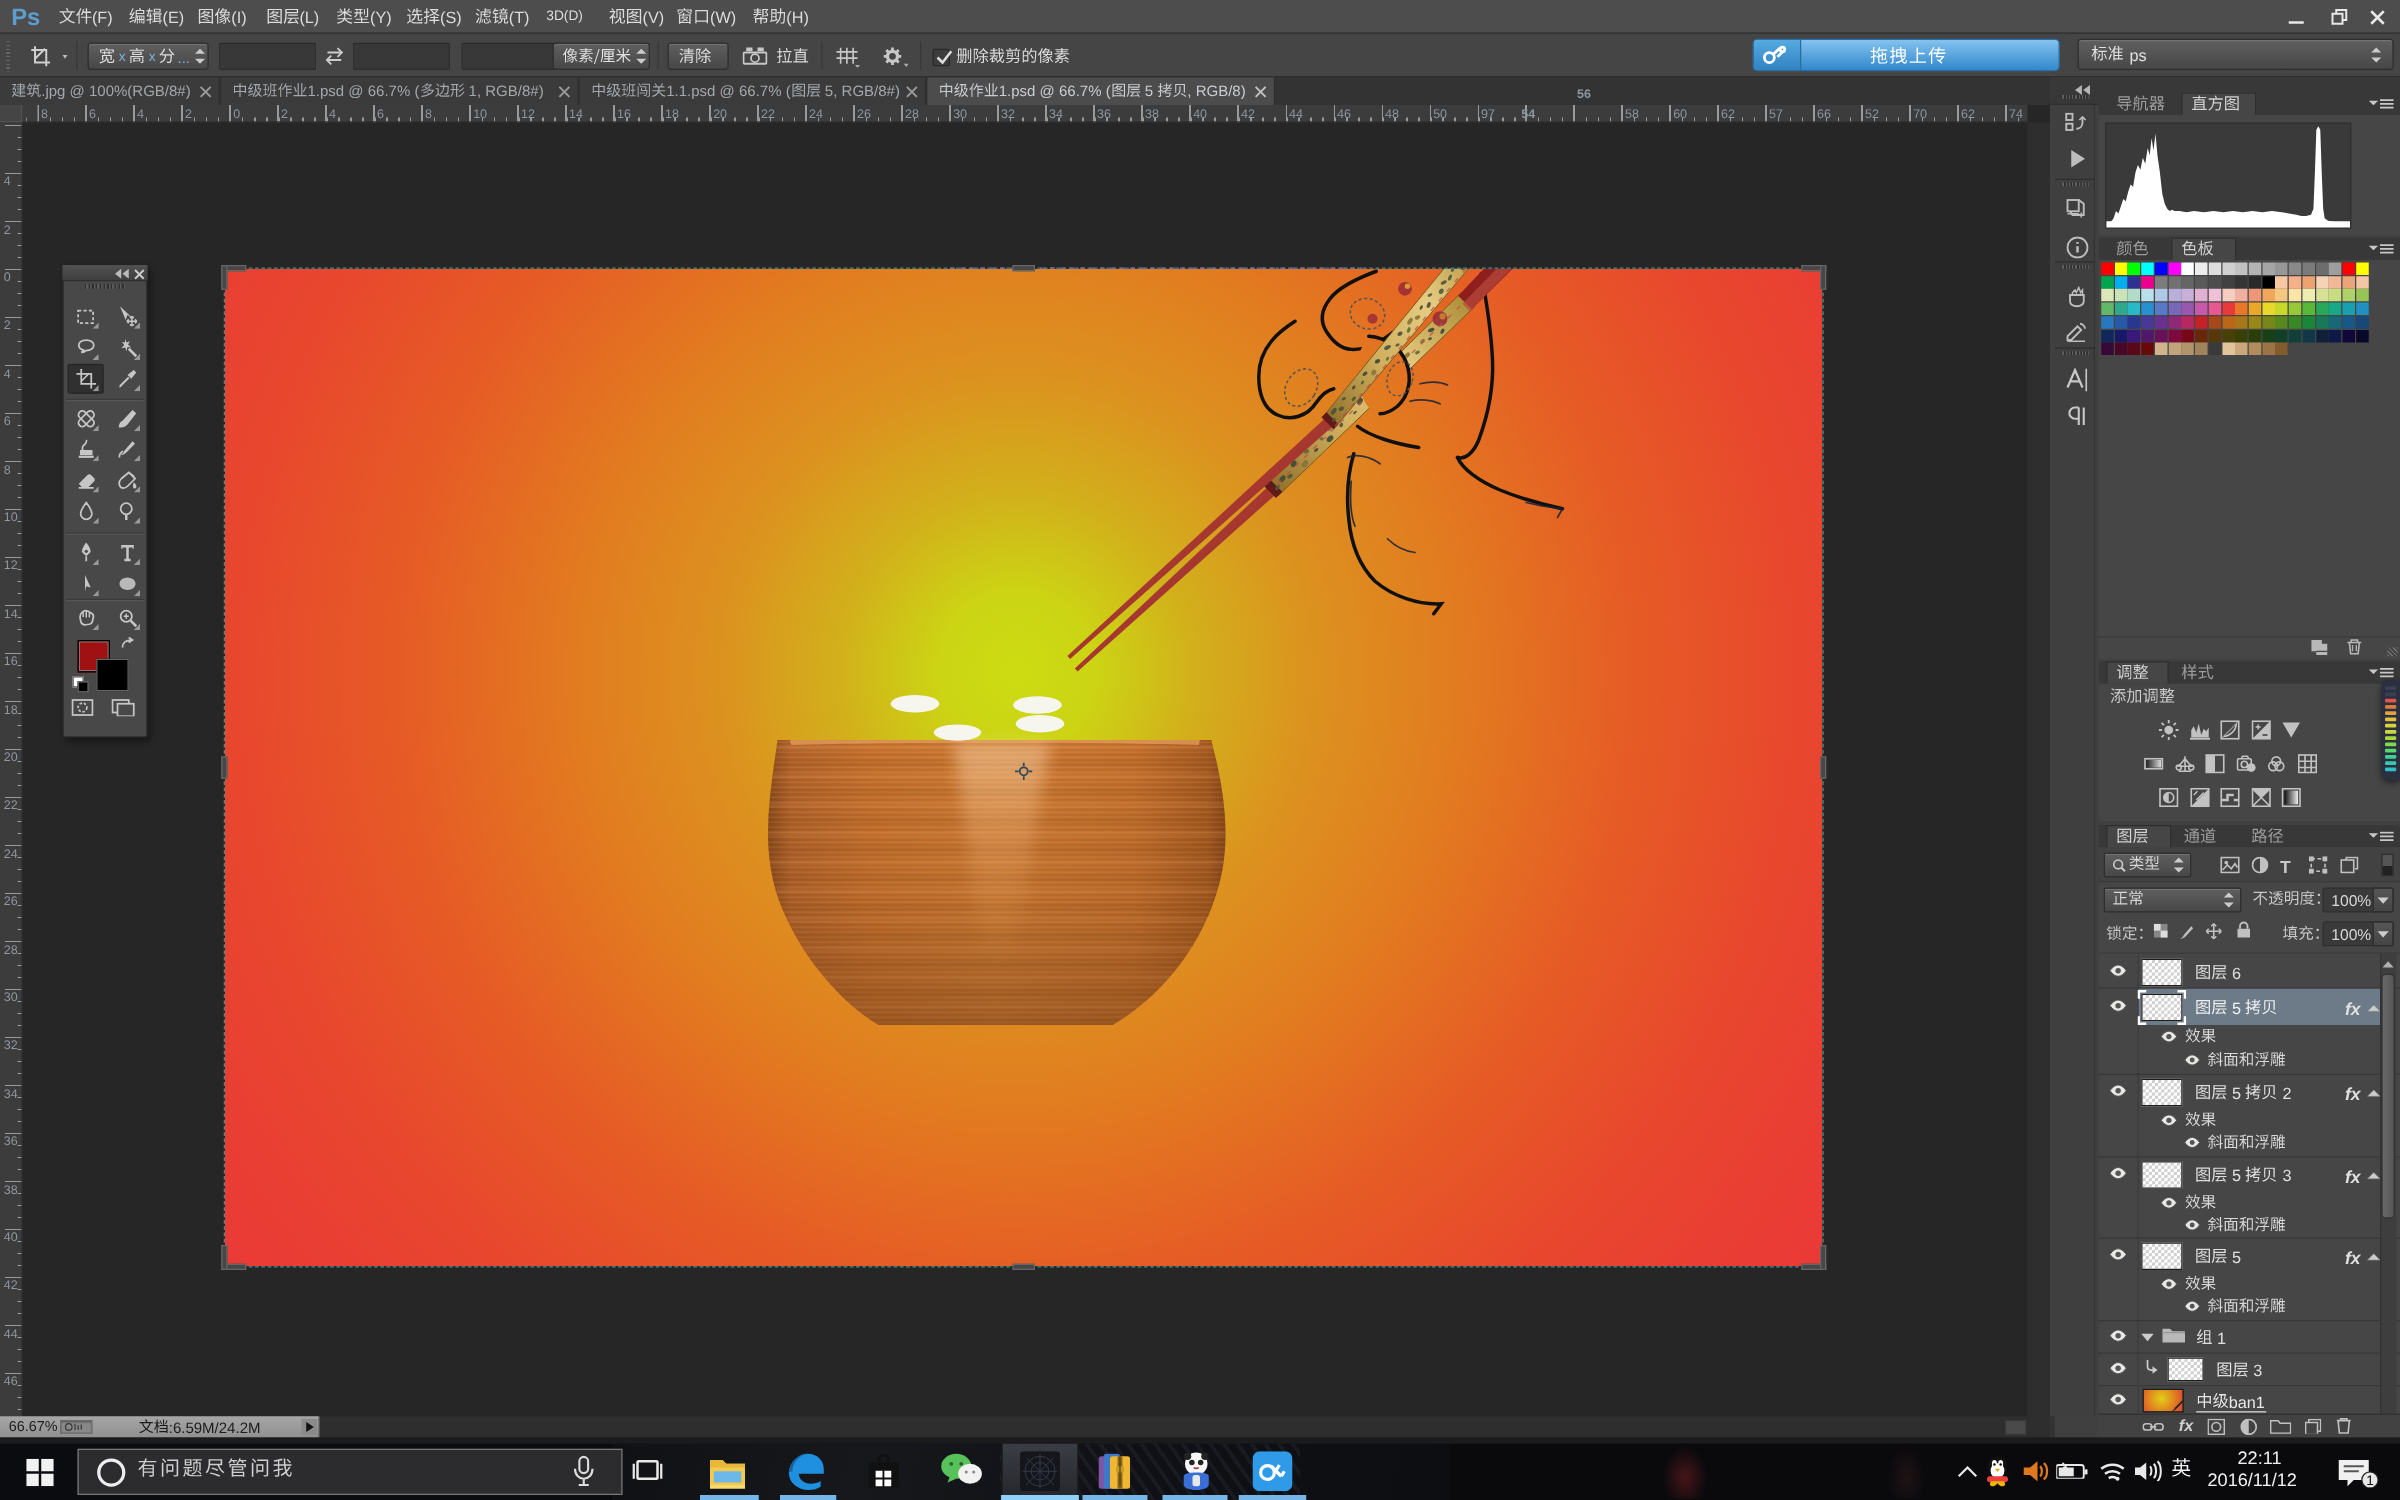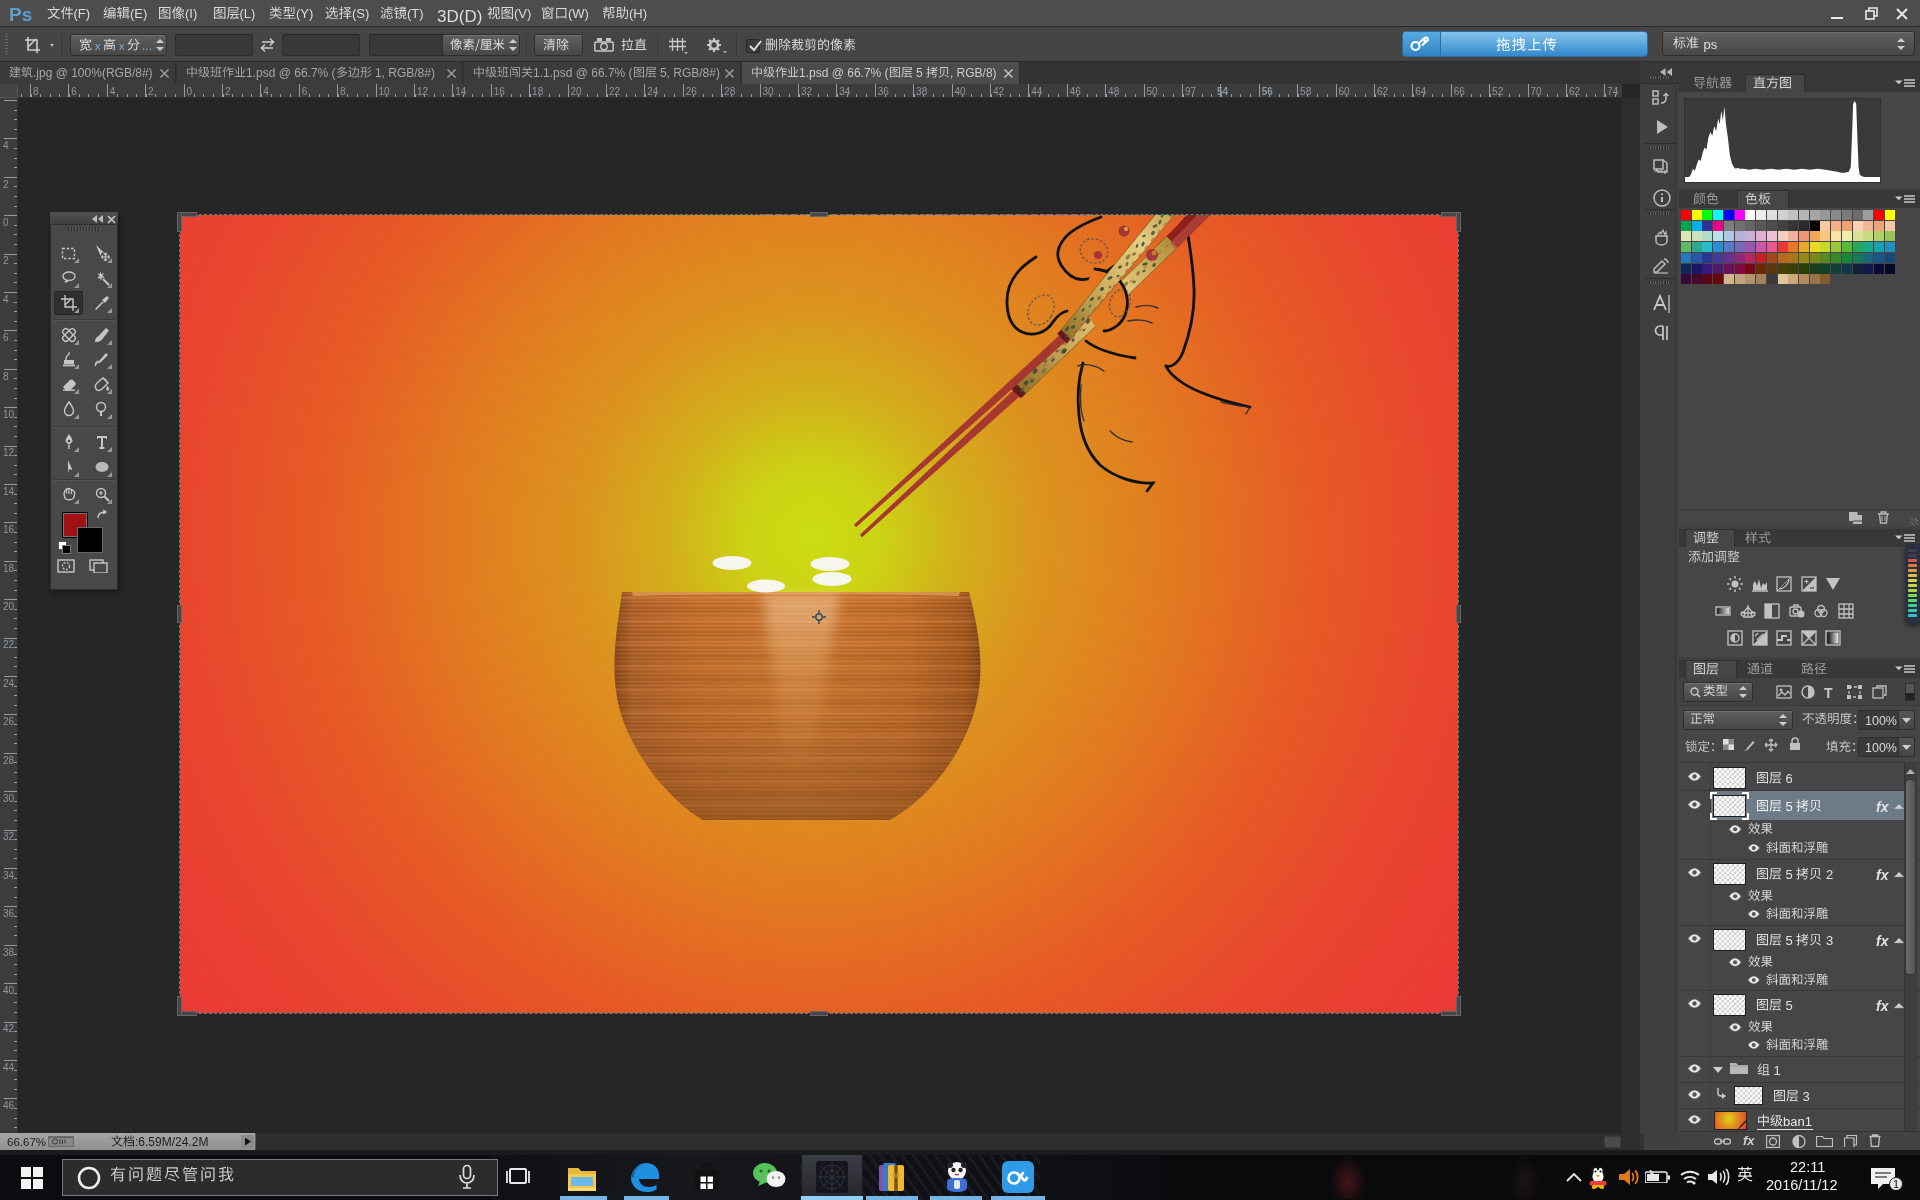--- a/index.html
+++ b/index.html
@@ -48,21 +48,21 @@
     </g>
   </svg>
 <div class="t" style="left:352.0px;top:7px;font-size:13px;color:#dcdcdc;font-weight:400;letter-spacing:normal">(S)</div>
 <svg style="position:absolute;left:380px;top:6px;overflow:visible" width="27" height="19">
     <g fill="#dcdcdc" transform="translate(0 11.9)">
       <use href="#u6EE4" transform="translate(0.0 0) scale(0.1350)"></use>
       <use href="#u955C" transform="translate(13.5 0) scale(0.1350)"></use>
     </g>
   </svg>
 <div class="t" style="left:407.0px;top:7px;font-size:13px;color:#dcdcdc;font-weight:400;letter-spacing:normal">(T)</div>
-<div class="t" style="left:437px;top:7px;font-size:17px;color:#dcdcdc;font-weight:400;letter-spacing:normal">3D(D)</div>
+<div class="t" style="left:437px;top:7px;font-size:11px;color:#dcdcdc;font-weight:400;letter-spacing:normal">3D(D)</div>
 <svg style="position:absolute;left:487px;top:6px;overflow:visible" width="27" height="19">
     <g fill="#dcdcdc" transform="translate(0 11.9)">
       <use href="#u89C6" transform="translate(0.0 0) scale(0.1350)"></use>
       <use href="#u56FE" transform="translate(13.5 0) scale(0.1350)"></use>
     </g>
   </svg>
 <div class="t" style="left:514.0px;top:7px;font-size:13px;color:#dcdcdc;font-weight:400;letter-spacing:normal">(V)</div>
 <svg style="position:absolute;left:541px;top:6px;overflow:visible" width="27" height="19">
     <g fill="#dcdcdc" transform="translate(0 11.9)">
       <use href="#u7A97" transform="translate(0.0 0) scale(0.1350)"></use>
@@ -347,25 +347,25 @@
 <div class="t" style="left:877.6999999999999px;top:86px;font-size:10px;color:#8e969e;font-weight:400;letter-spacing:normal">36</div>
 <div class="t" style="left:916.1px;top:86px;font-size:10px;color:#8e969e;font-weight:400;letter-spacing:normal">38</div>
 <div class="t" style="left:954.5px;top:86px;font-size:10px;color:#8e969e;font-weight:400;letter-spacing:normal">40</div>
 <div class="t" style="left:992.9px;top:86px;font-size:10px;color:#8e969e;font-weight:400;letter-spacing:normal">42</div>
 <div class="t" style="left:1031.3px;top:86px;font-size:10px;color:#8e969e;font-weight:400;letter-spacing:normal">44</div>
 <div class="t" style="left:1069.6999999999998px;top:86px;font-size:10px;color:#8e969e;font-weight:400;letter-spacing:normal">46</div>
 <div class="t" style="left:1108.1px;top:86px;font-size:10px;color:#8e969e;font-weight:400;letter-spacing:normal">48</div>
 <div class="t" style="left:1146.5px;top:86px;font-size:10px;color:#8e969e;font-weight:400;letter-spacing:normal">50</div>
 <div class="t" style="left:1184.9px;top:86px;font-size:10px;color:#8e969e;font-weight:400;letter-spacing:normal">97</div>
 <div class="t" style="left:1217px;top:86px;font-size:10px;color:#8e969e;font-weight:700;letter-spacing:normal">54</div>
-<div class="t" style="left:1261.7px;top:86px;font-size:10px;color:#8e969e;font-weight:700;letter-spacing:normal">56</div>
+<div class="t" style="left:1261.7px;top:70px;font-size:10px;color:#8e969e;font-weight:700;letter-spacing:normal">56</div>
 <div class="t" style="left:1300.1px;top:86px;font-size:10px;color:#8e969e;font-weight:400;letter-spacing:normal">58</div>
 <div class="t" style="left:1338.5px;top:86px;font-size:10px;color:#8e969e;font-weight:400;letter-spacing:normal">60</div>
 <div class="t" style="left:1376.8999999999999px;top:86px;font-size:10px;color:#8e969e;font-weight:400;letter-spacing:normal">62</div>
-<div class="t" style="left:1415.3px;top:86px;font-size:10px;color:#8e969e;font-weight:400;letter-spacing:normal">64</div>
+<div class="t" style="left:1415.3px;top:86px;font-size:10px;color:#8e969e;font-weight:400;letter-spacing:normal">57</div>
 <div class="t" style="left:1453.7px;top:86px;font-size:10px;color:#8e969e;font-weight:400;letter-spacing:normal">66</div>
 <div class="t" style="left:1492.1px;top:86px;font-size:10px;color:#8e969e;font-weight:400;letter-spacing:normal">52</div>
 <div class="t" style="left:1530.5px;top:86px;font-size:10px;color:#8e969e;font-weight:400;letter-spacing:normal">70</div>
 <div class="t" style="left:1568.8999999999999px;top:86px;font-size:10px;color:#8e969e;font-weight:400;letter-spacing:normal">62</div>
 <div class="t" style="left:1607.3px;top:86px;font-size:10px;color:#8e969e;font-weight:400;letter-spacing:normal">74</div>
 <div style="position:absolute;left:18px;top:97px;width:1604px;height:1px;background:#303030"></div>
 <div style="position:absolute;left:0px;top:98px;width:18px;height:1035px;background:#3c3c3c;
 background-image:repeating-linear-gradient(180deg, #9a9a9a 0 1px, transparent 1px 9.6px),repeating-linear-gradient(180deg, #9a9a9a 0 1px, transparent 1px 38.4px);
 background-size:4px 1035px,14px 1035px;background-position:14px 1.8px,4px 1.8px;background-repeat:no-repeat"></div>
 <div class="t" style="left:3px;top:140.2px;font-size:10px;color:#8e969e;font-weight:400;letter-spacing:normal">4</div>

